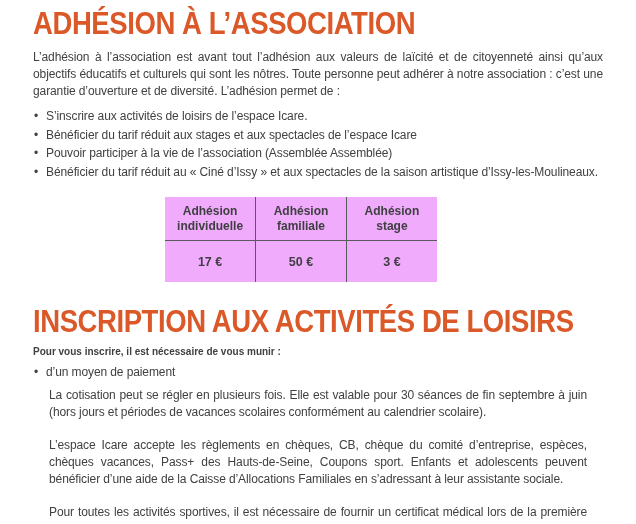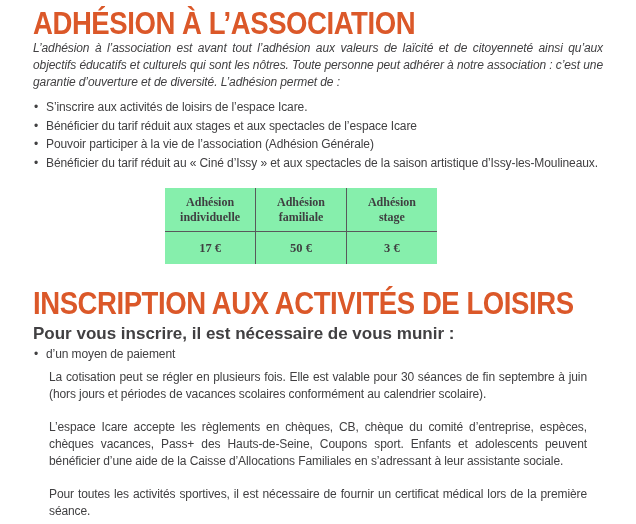--- a/index.html
+++ b/index.html
@@ -13,63 +13,63 @@
     color:#DB5829;font-weight:700;font-size:32px;line-height:34px;
     letter-spacing:-0.5px;margin:0;white-space:nowrap;
     transform:scaleX(0.86);transform-origin:0 50%;
   }
   .title-2{margin-top:22px;}
 
   .body-text{
     font-size:12px;line-height:17px;letter-spacing:-0.1px;
     text-align:justify;margin:0;
   }
-  .intro{font-style:italic;}
+  .intro{margin-top:9px;}
 
   ul.bullets{list-style:none;margin:7px 0 0 0;padding:0;}
   ul.bullets li{
     font-size:12px;line-height:18.5px;letter-spacing:-0.1px;
     position:relative;padding-left:13px;
   }
   ul.bullets li::before{content:"\2022";position:absolute;left:1px;color:#414042;}
   ul.req{margin-top:3px;}
 
   table.fees{
     margin:16px 0 0 132px;width:272px;border-collapse:collapse;
-    background:#86efac;table-layout:fixed;font-family:Liberation Serif, serif;
+    background:#f0abfc;table-layout:fixed;
   }
   table.fees th{
     font-size:12px;line-height:15px;font-weight:700;color:#3F3F41;
     text-align:center;padding:7px 10px 6px 10px;
     border-bottom:1.5px solid #58595B;
   }
   table.fees td{
     font-size:12.5px;font-weight:700;color:#3F3F41;
-    text-align:center;height:32px;padding:0;margin-left:36px;
+    text-align:center;height:41px;padding:0;margin-left:36px;
   }
   table.fees th + th, table.fees td + td{border-left:1.5px solid #58595B;}
 
-  .bold-line{font-weight:700;font-size:17px;line-height:17px;margin:5px 0 0 0;}
+  .bold-line{font-weight:700;font-size:10px;line-height:17px;margin:5px 0 0 0;}
   .paras p{margin:16px;}
   .paras p:first-child{margin-top:5px;}
   .paras p + p{margin-top:2px;}
 </style>
 </head>
 <body>
 
 <div class="page">
 
   <h1 class="section-title">ADHÉSION À L’ASSOCIATION</h1>
 
   <p class="body-text intro">L’adhésion à l’association est avant tout l’adhésion aux valeurs de laïcité et de citoyenneté ainsi qu’aux objectifs éducatifs et culturels qui sont les nôtres. Toute personne peut adhérer à notre association : c’est une garantie d’ouverture et de diversité. L’adhésion permet de :</p>
 
   <ul class="bullets">
     <li>S’inscrire aux activités de loisirs de l’espace Icare.</li>
     <li>Bénéficier du tarif réduit aux stages et aux spectacles de l’espace Icare</li>
-    <li>Pouvoir participer à la vie de l’association (Adhésion Générale)</li>
+    <li>Pouvoir participer à la vie de l’association (Assemblée Assemblée)</li>
     <li>Bénéficier du tarif réduit au « Ciné d’Issy » et aux spectacles de la saison artistique d’Issy-les-Moulineaux.</li>
   </ul>
 
   <table class="fees">
     <tbody>
         <tr>
       <th>Adhésion individuelle</th>
       <th>Adhésion familiale</th>
       <th>Adhésion stage</th>
     </tr>

